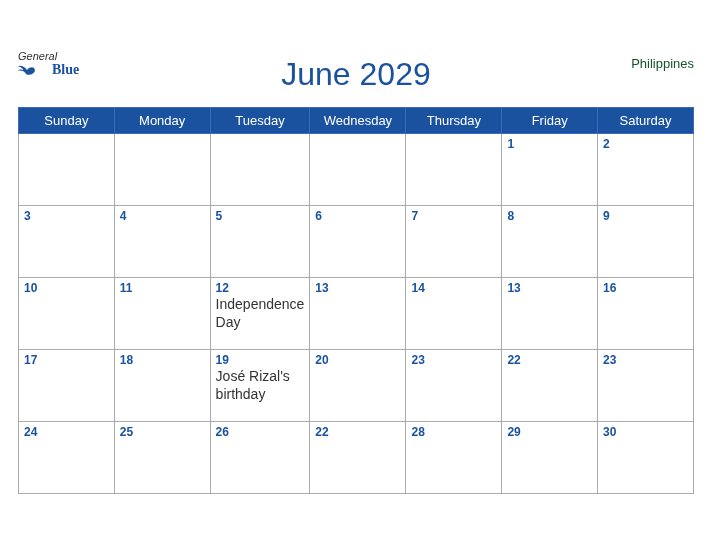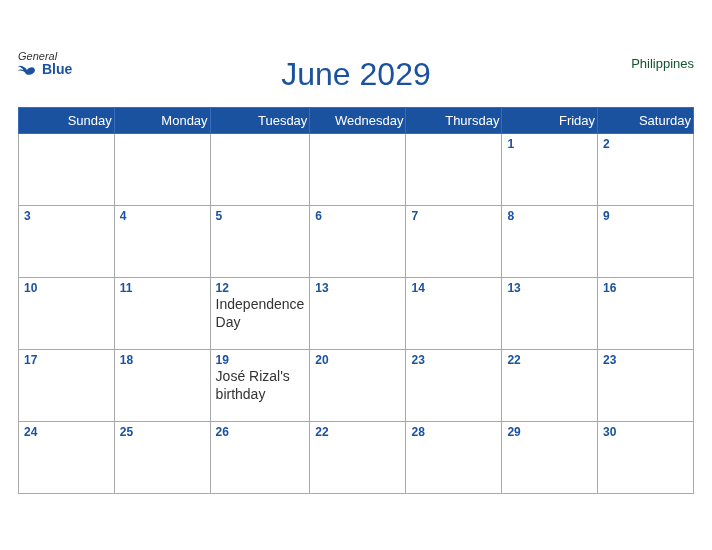--- a/index.html
+++ b/index.html
@@ -38,21 +38,22 @@
       font-style: italic;
       line-height: 1.1;
     }
     .logo-text-blue {
       font-size: 14px;
       font-weight: bold;
       color: #1a52a0;
       line-height: 1.1;
       display: flex;
       align-items: center;
-      gap: 6px;
+      gap: 16px;
+      font-family: Liberation Serif, serif;
     }
     .logo-bird {
       display: inline-block;
       width: 18px;
       height: 14px;
     }
     .country-label {
       position: absolute;
       right: 0;
       top: 8px;
@@ -67,21 +68,21 @@
       margin: 8px auto;
     }
     .calendar-table {
       width: 100%;
       border-collapse: collapse;
       border: 1px solid #aaa;
     }
     .calendar-table th {
       background-color: #1a52a0;
       color: #fff;
-      text-align: right;
+      text-align: center;
       font-size: 13px;
       font-weight: normal;
       padding: 5px 2px;
       border: 1px solid #3a6abf;
       margin-left: 43px;
     }
     .calendar-table td {
       border: 1px solid #aaa;
       vertical-align: top;
       width: calc(100% / 7);

